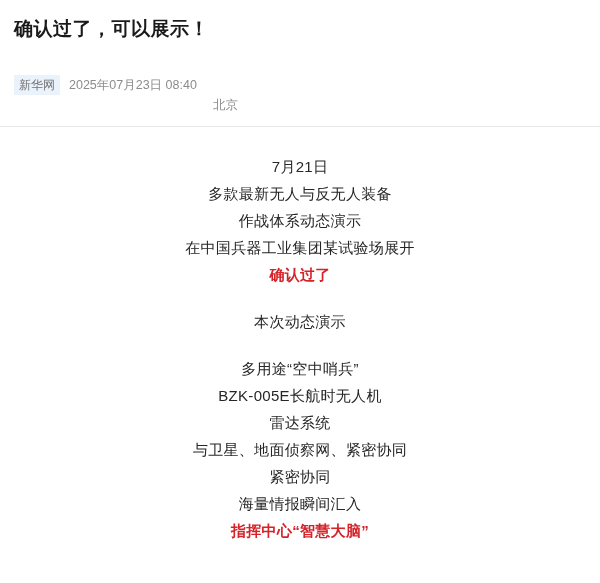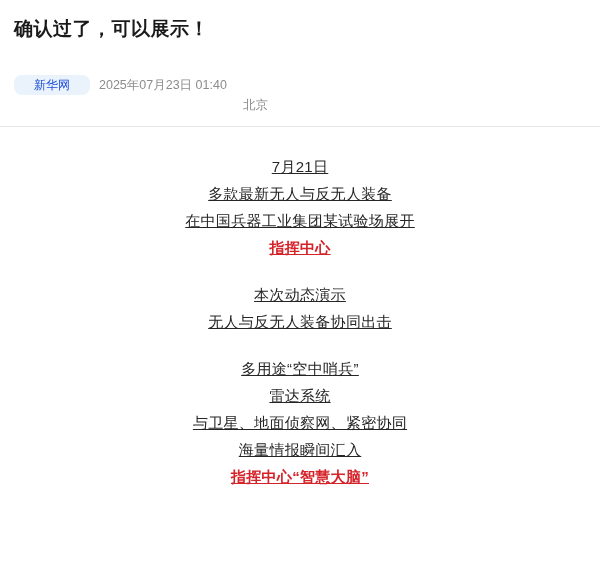--- a/index.html
+++ b/index.html
@@ -30,24 +30,24 @@
   }
   .meta-row {
     display: flex;
     align-items: center;
     padding: 12px 14px 0 14px;
     font-size: 12.5px;
     color: #8c8c8c;
   }
   .source-badge {
     background: #eaf2fb;
-    color: #1d4ed8;
+    color: #737373;
     font-size: 12px;
-    padding: 2px 20px;
-    border-radius: 8px;
+    padding: 2px 5px;
+    border-radius: 0;
     margin-right: 9px;
     line-height: 16px;
     white-space: nowrap;
   }
   .meta-date {
     margin-right: 16px;
     white-space: nowrap;
   }
   .meta-loc {
     white-space: nowrap;
@@ -62,56 +62,57 @@
   .body-content {
     padding: 26px 20px 0 20px;
     text-align: center;
   }
   .line {
     font-size: 15px;
     line-height: 27px;
     color: #262626;
     text-align: center;
     letter-spacing: 0.3px;
-    text-decoration: underline;
   }
   .line.highlight {
     color: #d5232a;
     font-weight: bold;
   }
   .line.spacer {
     height: 20px;
     line-height: 20px;
     font-size: 1px;
   }
 </style>
 </head>
 <body>
 
 <div class="page">
 
   <div class="article-title">确认过了，可以展示！</div>
 
   <div class="meta-row">
     <span class="source-badge">新华网</span>
-    <span class="meta-date">2025年07月23日 01:40</span>
+    <span class="meta-date">2025年07月23日 08:40</span>
     <span class="meta-loc">北京</span>
   </div>
 
   <div class="divider"></div>
 
   <div class="body-content">
       <div class="line">7月21日</div>
       <div class="line">多款最新无人与反无人装备</div>
+      <div class="line">作战体系动态演示</div>
       <div class="line">在中国兵器工业集团某试验场展开</div>
-      <div class="line highlight">指挥中心</div>
+      <div class="line highlight">确认过了</div>
       <div class="line spacer"></div>
       <div class="line">本次动态演示</div>
-      <div class="line">无人与反无人装备协同出击</div>
       <div class="line spacer"></div>
       <div class="line">多用途“空中哨兵”</div>
+      <div class="line">BZK-005E长航时无人机</div>
       <div class="line">雷达系统</div>
       <div class="line">与卫星、地面侦察网、紧密协同</div>
+      <div class="line">紧密协同</div>
       <div class="line">海量情报瞬间汇入</div>
       <div class="line highlight">指挥中心“智慧大脑”</div>
     </div>
 
 </div>
 
 </body></html>

